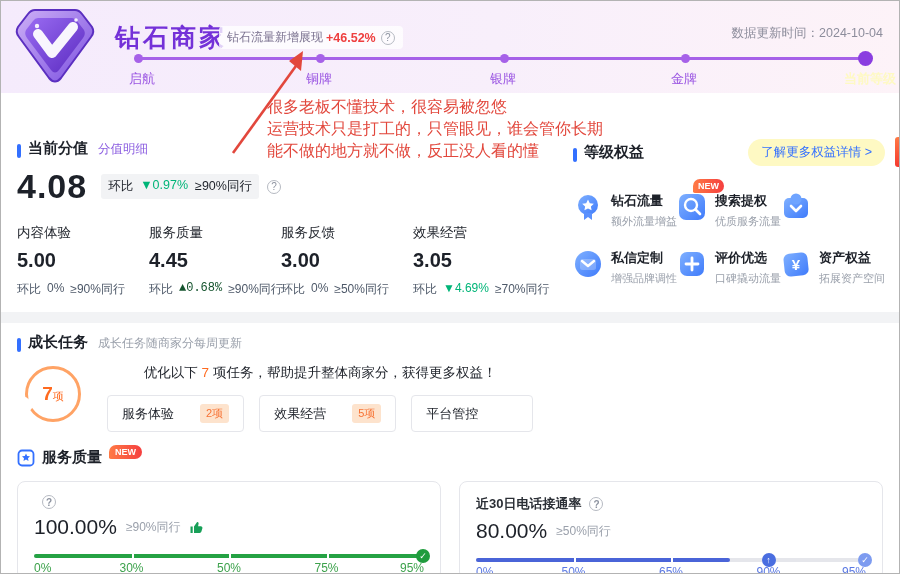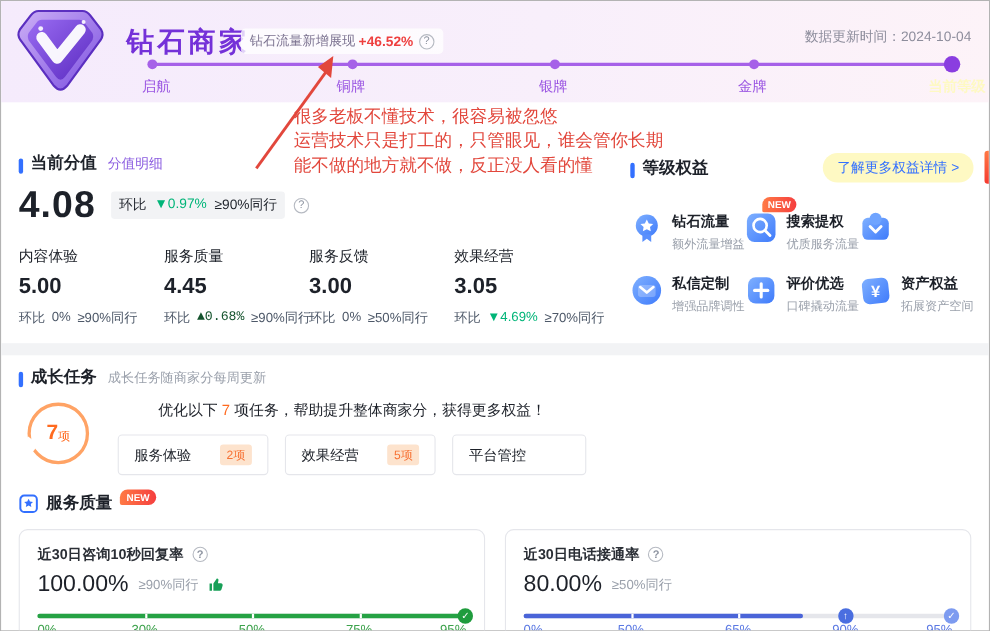--- a/index.html
+++ b/index.html
@@ -357,21 +357,20 @@
           <path d="M9 4.5 L10.2 7 L13 7.3 L11 9.2 L11.5 12 L9 10.6 L6.5 12 L7 9.2 L5 7.3 L7.8 7 Z" fill="#3370ff"></path>
         </svg>
       <span class="q-title">服务质量</span>
       <span class="q-new">NEW</span>
     </div>
 
     <div class="cards">
 
       <div class="card">
         <div class="c-title-row">
-          <span>近30日咨询10秒回复率</span>
           <span class="help">?</span>
         </div>
         <div class="c-val-row">
           <span class="c-val">100.00%</span>
           <span class="c-peer">≥90%同行</span>
           <svg class="thumb" width="15" height="15" viewBox="0 0 15 15">
               <path d="M1.5 6.5 h2.2 v6.5 H1.5 z M5 13 h5.6 c.9 0 1.6-.6 1.8-1.4 l1-3.4 c.3-1-.5-2-1.5-2 H9.1 l.5-2.6 C9.8 2.6 9 1.7 8.1 2 L5 6.5 Z" fill="#18a058"></path>
             </svg>
         </div>
         <div class="bar-wrap">

